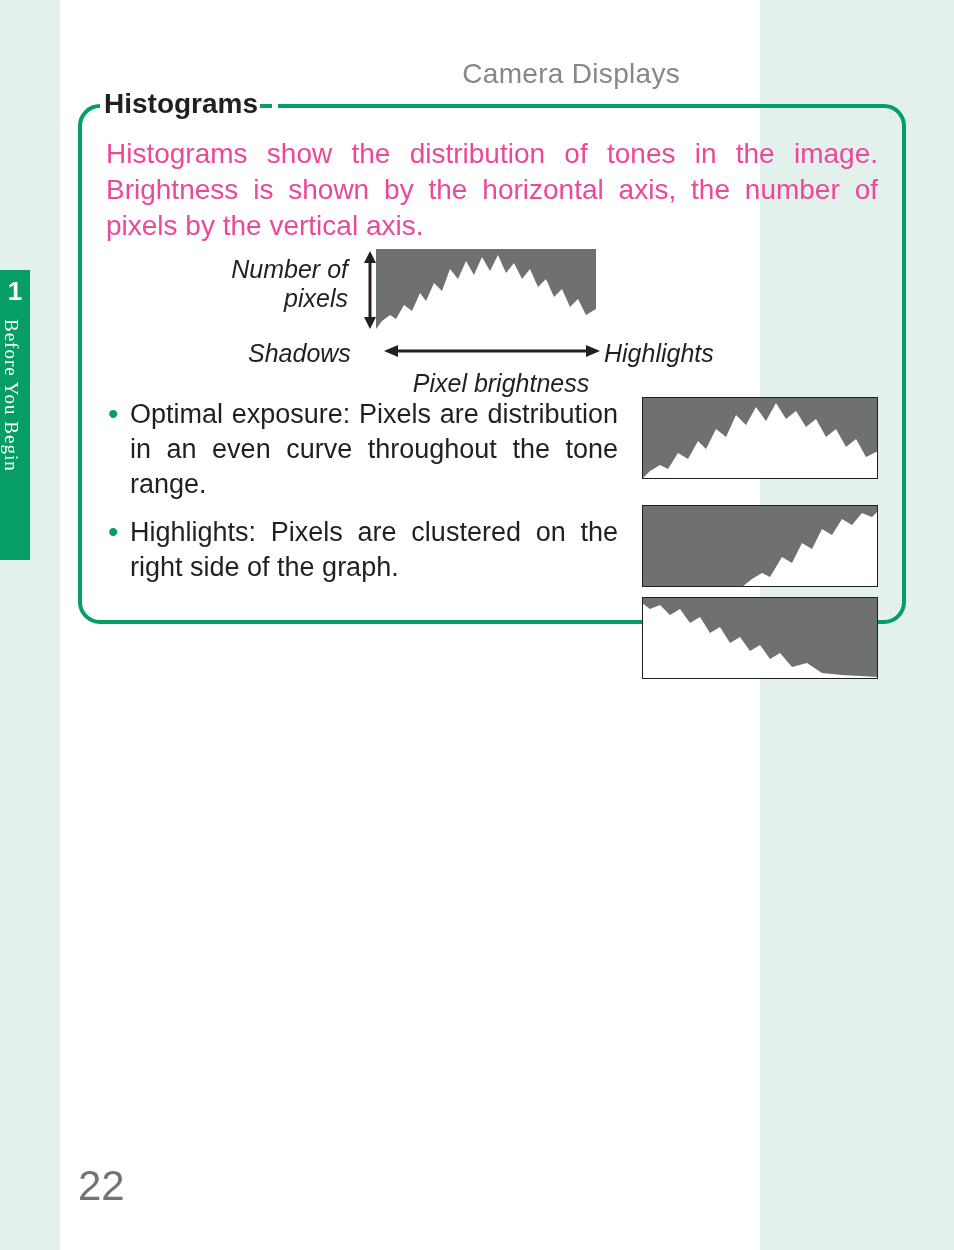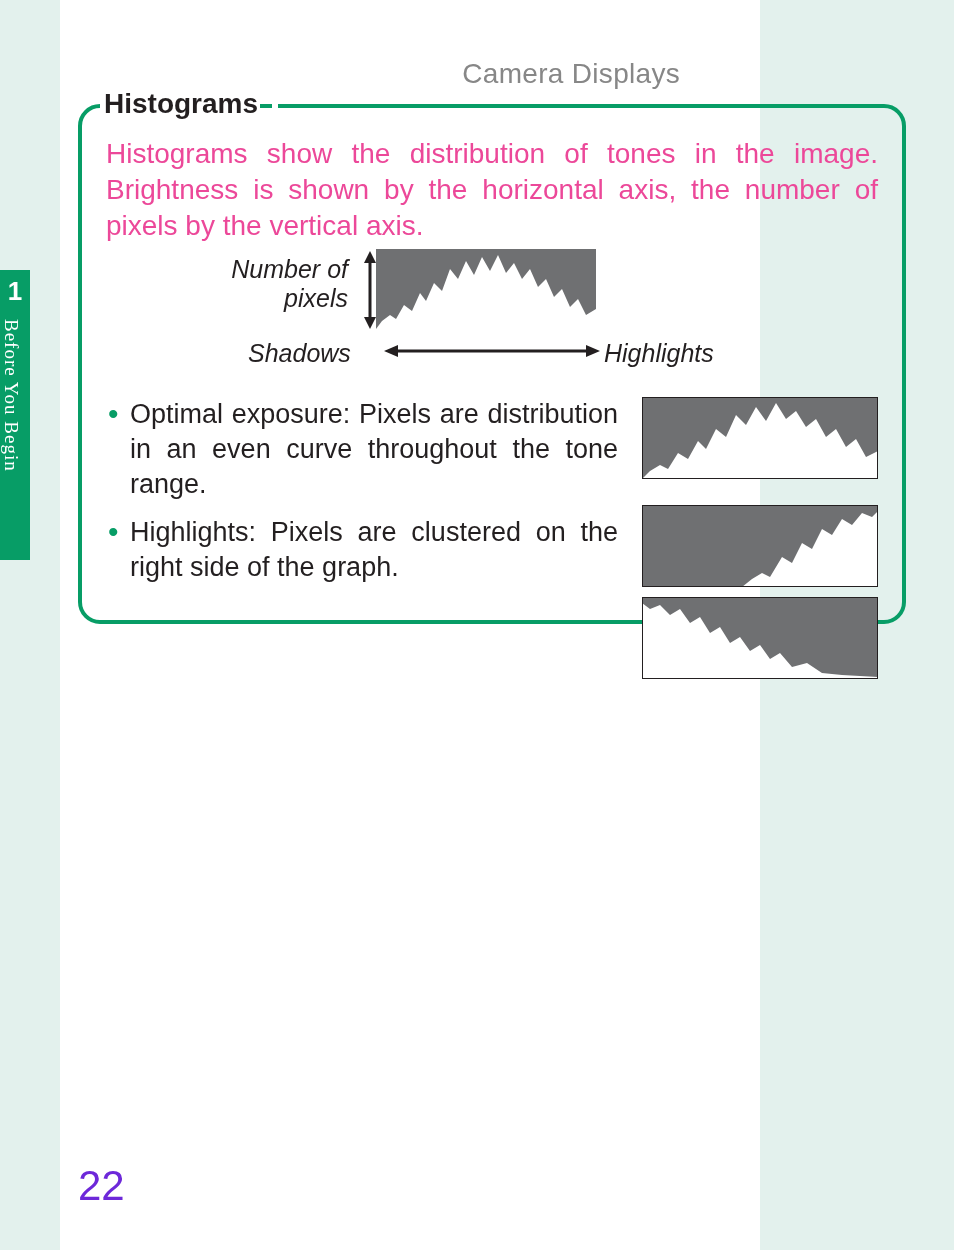--- a/index.html
+++ b/index.html
@@ -120,21 +120,21 @@
   .bold{font-weight:400;}
   .mini-hist{position:absolute;right:0;width:236px;height:82px;}
   .mini-hist.h1{top:0;}
   .mini-hist.h2{top:108px;}
   .mini-hist.h3{top:200px;}
   .items-wrap{position:relative;}
   .page-number{
     position:absolute;
     left:18px; bottom:40px;
     font-size:42px;
-    color:#6d28d9;
+    color:#737373;
   }
 </style>
 </head>
 <body>
 
 <div class="page">
 
   <div class="header">Camera Displays</div>
 
   <div class="box">
@@ -142,20 +142,21 @@
       <span>Histograms</span>
       <span class="tick"></span>
     </div>
 
     <p class="intro">Histograms show the distribution of tones in the image. Brightness is shown by the horizontal axis, the number of pixels by the vertical axis.</p>
 
     <div class="diagram-area">
       <div class="dlabel yaxis-label">Number of pixels</div>
       <div class="dlabel shadow-label">Shadows</div>
       <div class="dlabel highlight-label">Highlights</div>
+      <div class="dlabel xaxis-label">Pixel brightness</div>
 
       <svg class="v-arrow" width="18" height="78">
         <line x1="9" y1="8" x2="9" y2="70" stroke="#231f20" stroke-width="3"></line>
         <polygon points="9,0 3,12 15,12" fill="#231f20"></polygon>
         <polygon points="9,78 3,66 15,66" fill="#231f20"></polygon>
       </svg>
       <svg class="h-arrow" width="216" height="18">
         <line x1="10" y1="9" x2="206" y2="9" stroke="#231f20" stroke-width="3"></line>
         <polygon points="0,9 14,3 14,15" fill="#231f20"></polygon>
         <polygon points="216,9 202,3 202,15" fill="#231f20"></polygon>

